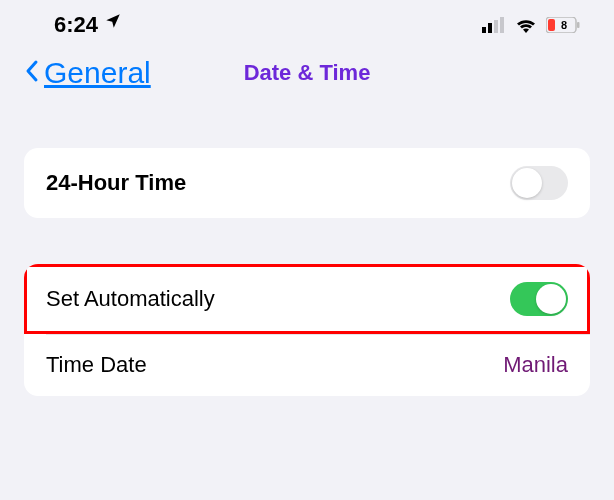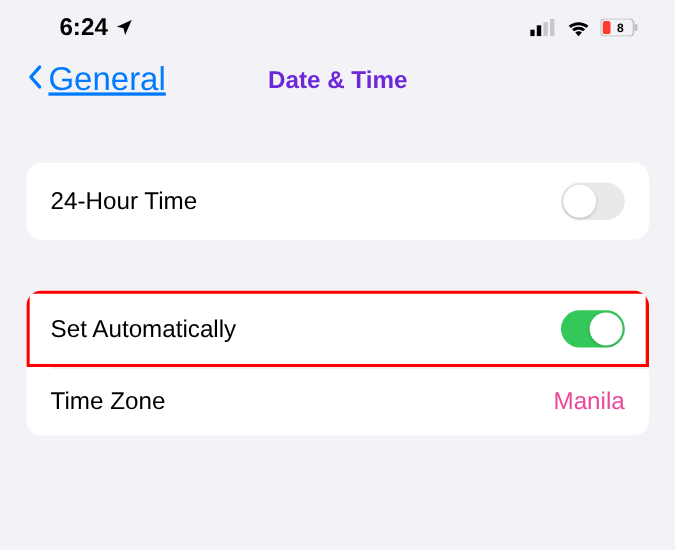--- a/index.html
+++ b/index.html
@@ -12,21 +12,21 @@
     }
     .status-bar {
       display: flex;
       justify-content: space-between;
       align-items: center;
       padding: 12px 34px 6px 54px;
       font-size: 22px;
       font-weight: 600;
       color: #000;
     }
-    .status-left { display: flex; align-items: center; gap: 6px; }
+    .status-left { display: flex; align-items: flex-start; gap: 6px; }
     .status-right { display: flex; align-items: center; gap: 9px; }
     .location-icon { display: inline-flex; }
     .signal-icon, .wifi-icon, .battery-icon { display: inline-flex; align-items: center; }
     .nav-bar {
       display: flex;
       align-items: center;
       padding: 12px 24px 20px 24px;
       position: relative;
     }
     .back-button {
@@ -48,41 +48,41 @@
       font-size: 22px;
       font-weight: 600;
       color: #6d28d9;
     }
     .settings-group {
       margin: 0 24px;
       background: #fff;
       border-radius: 14px;
       overflow: hidden;
     }
-    .settings-group.first { margin-top: 38px; }
+    .settings-group.first { margin-top: 38px; font-weight: bold; }
     .settings-group.second { margin-top: 46px; }
     .settings-row {
       display: flex;
       align-items: center;
       justify-content: space-between;
       padding: 18px 22px;
       font-size: 22px;
       color: #000;
       position: relative;
     }
     .settings-row + .settings-row::before {
       content: "";
       position: absolute;
       top: 0;
       left: 22px;
       right: 0;
       height: 1px;
       background: #e5e5ea;
     }
-    .row-value { color: #ec4899; font-size: 22px; }
+    .row-value { color: #701a75; font-size: 22px; }
     .toggle {
       width: 58px;
       height: 34px;
       border-radius: 17px;
       position: relative;
       cursor: pointer;
     }
     .toggle.off { background: #e9e9eb; }
     .toggle.on { background: #34c759; }
     .toggle-knob {
@@ -161,16 +161,16 @@
 </div>
 
 <div class="settings-group second">
   <div class="settings-row highlight">
     <span>Set Automatically</span>
     <div class="toggle on">
       <div class="toggle-knob"></div>
     </div>
   </div>
   <div class="settings-row">
-    <span>Time Zone</span>
+    <span>Time Date</span>
     <span class="row-value">Manila</span>
   </div>
 </div>
 
 </body></html>

